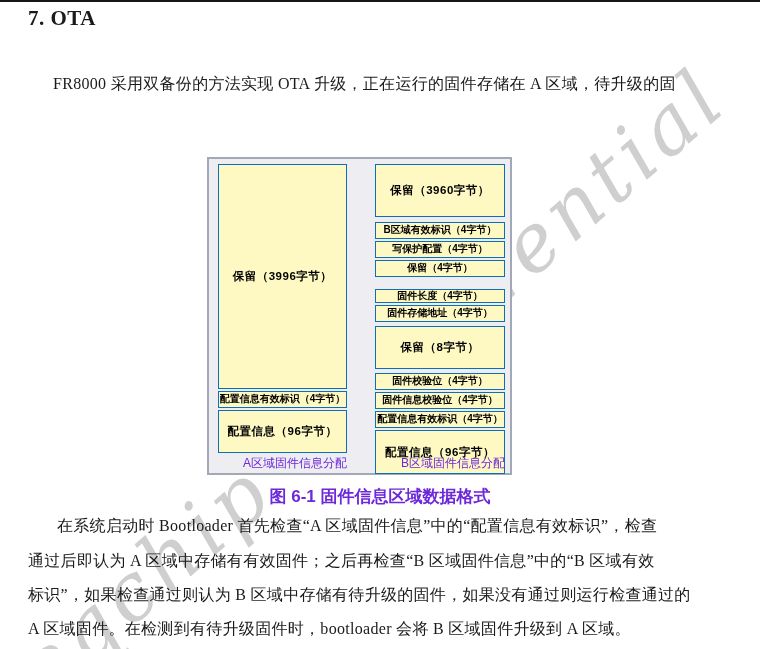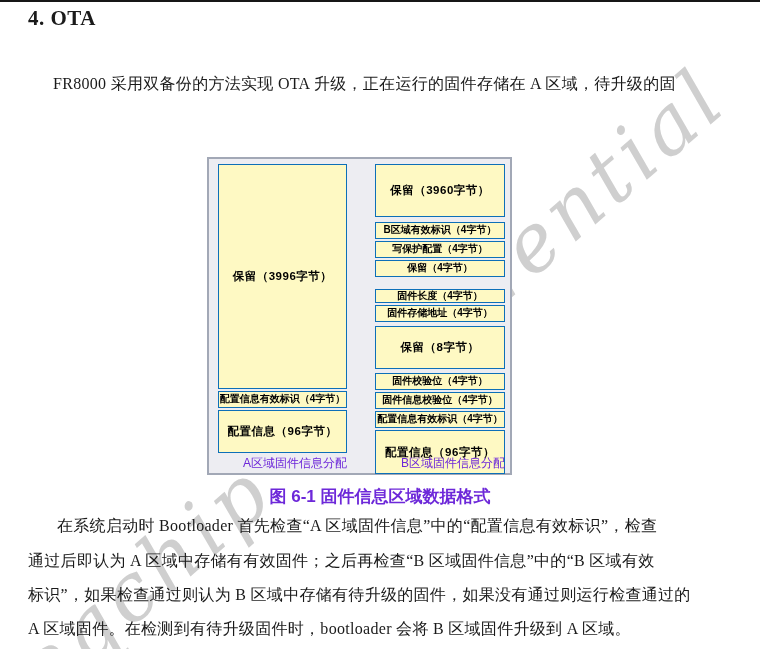--- a/index.html
+++ b/index.html
@@ -94,21 +94,21 @@
 </style>
 </head>
 <body>
 
 <div class="page">
 
   <div class="top-rule"></div>
 
   <div class="watermark">Freqchip Confidential</div>
 
-  <div class="doc-title">4. OTA</div>
+  <div class="doc-title">7. OTA</div>
 
   <div class="bodyline" style="left:53px; top:74px;">FR8000 采用双备份的方法实现 OTA 升级，正在运行的固件存储在 A 区域，待升级的固</div>
 
   <div class="fig-frame">
 
     <div class="mem-col col-a">
       <div class="seg seg-big" style="height:225px;">保留（3996字节）</div>
       <div class="seg" style="height:17px; margin-top:2px;">配置信息有效标识（4字节）</div>
       <div class="seg seg-big" style="height:43px; margin-top:2px;">配置信息（96字节）</div>
     </div>

